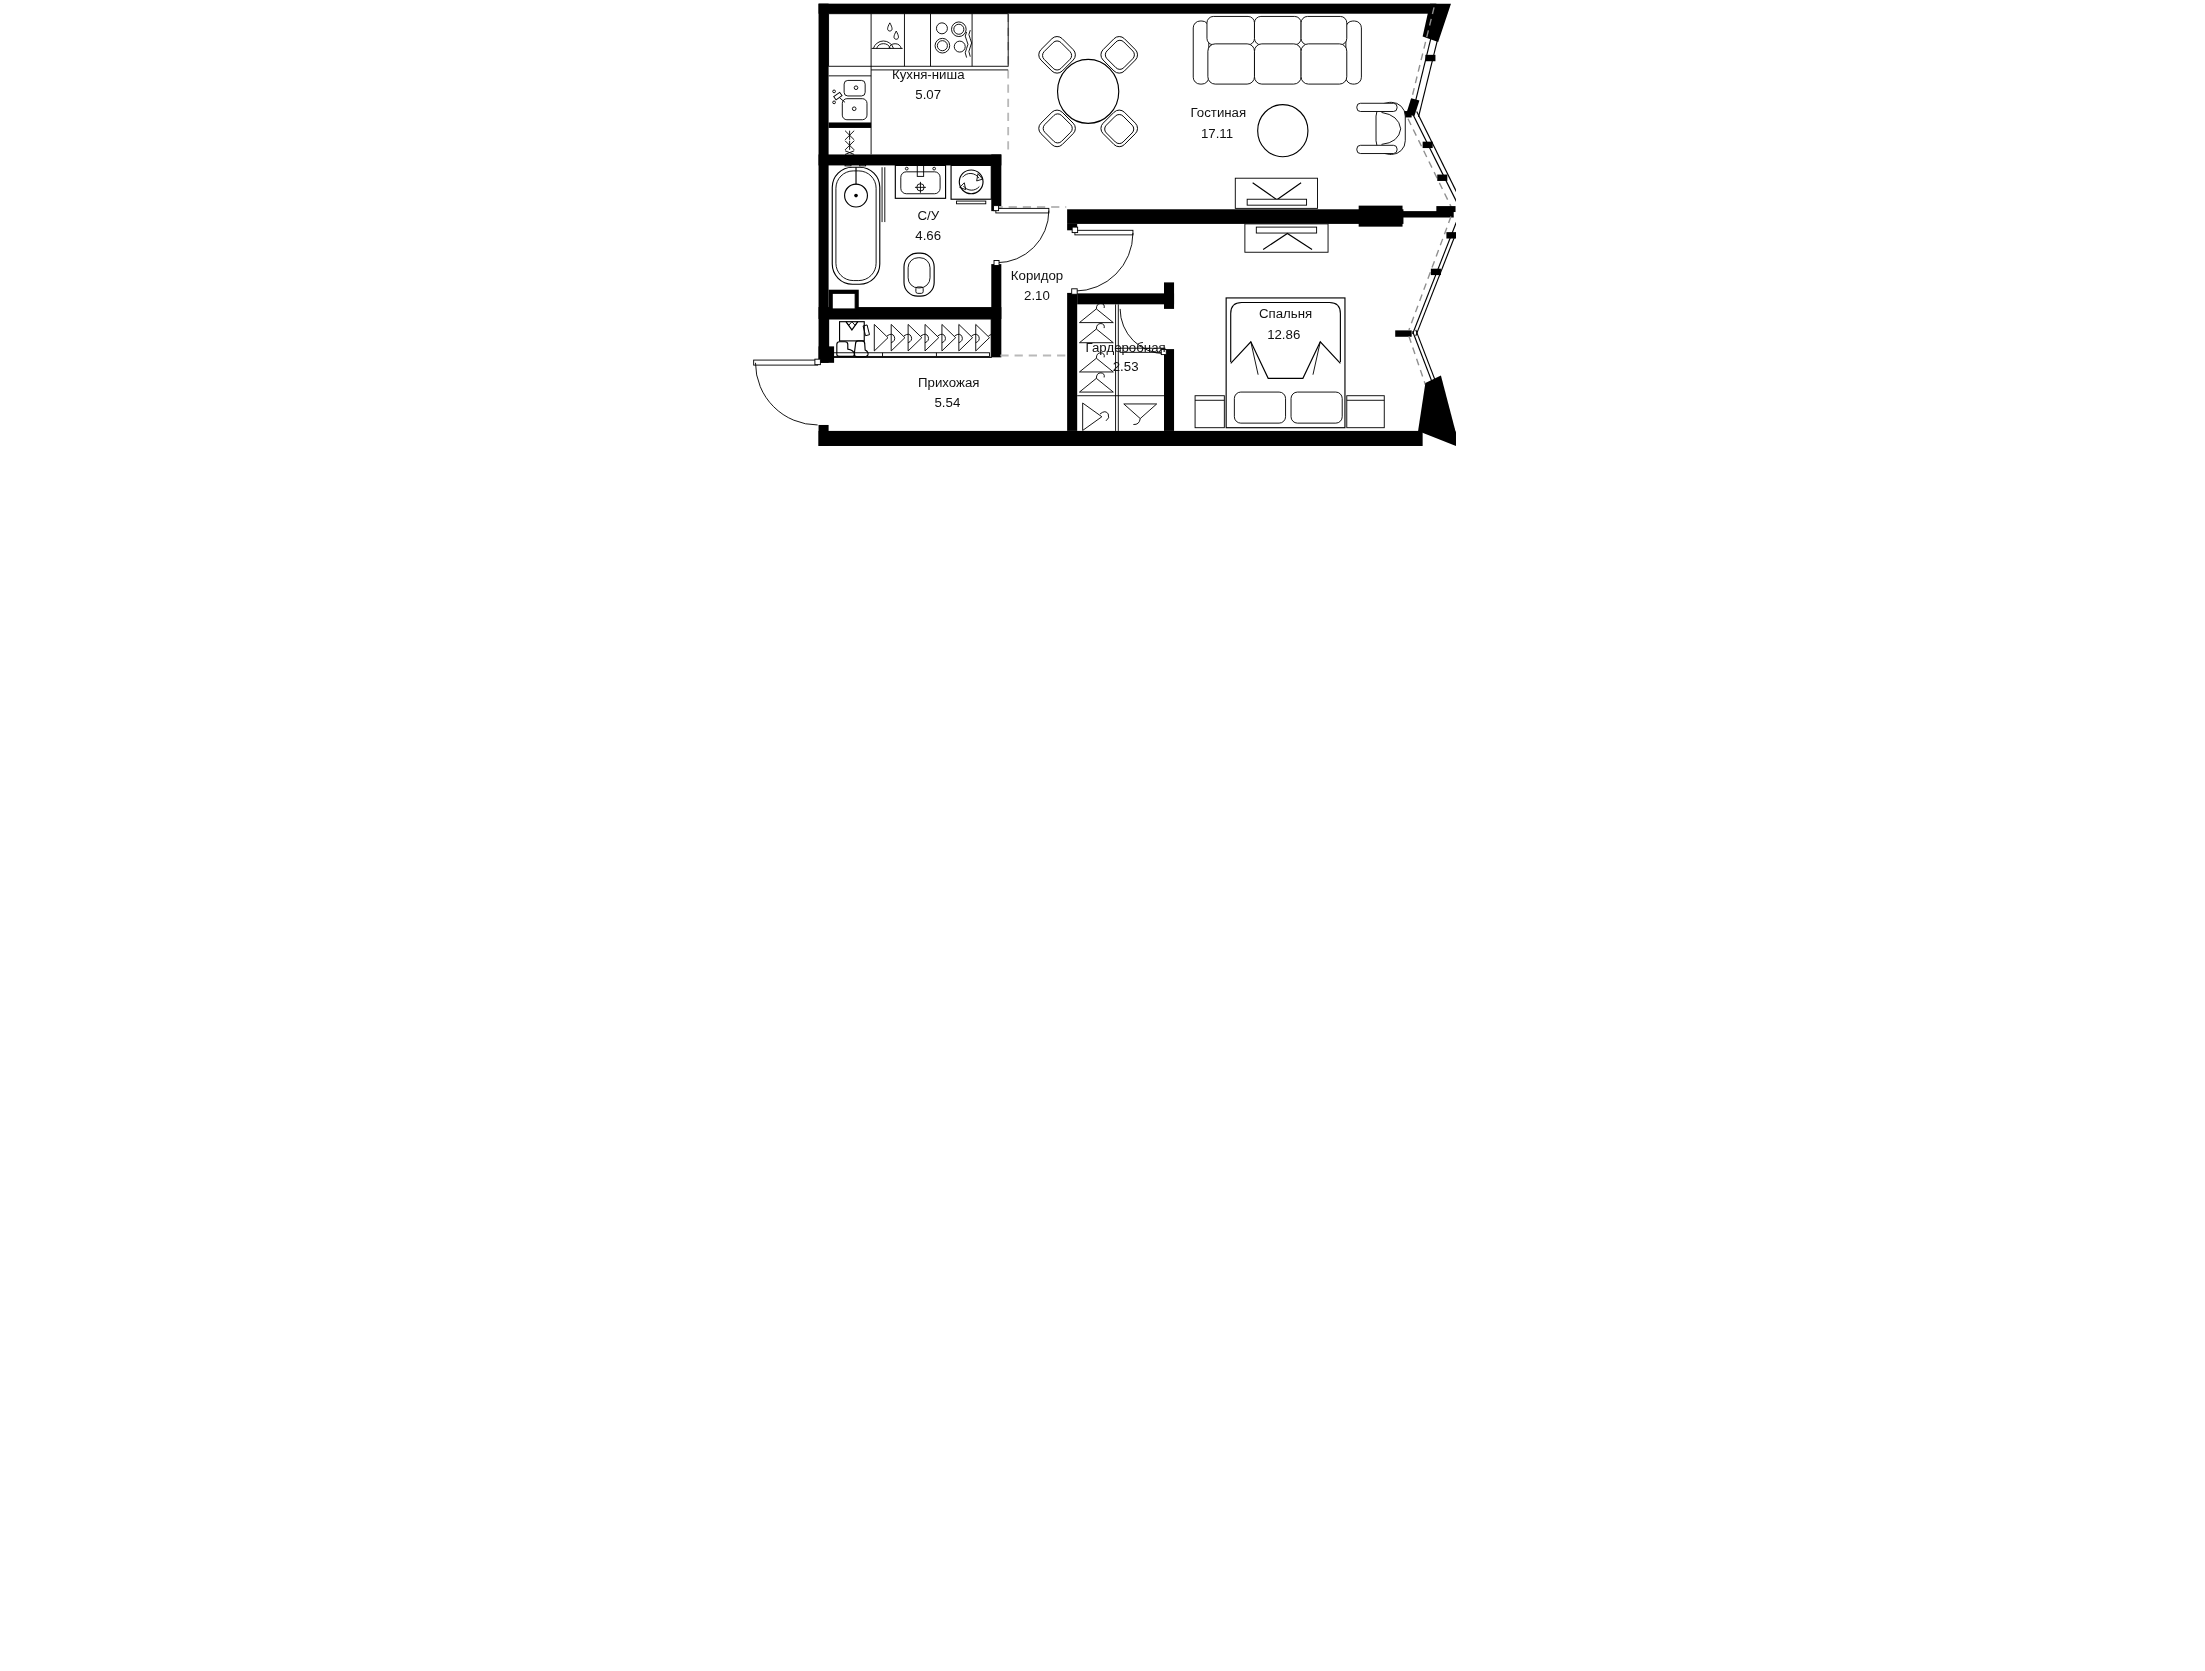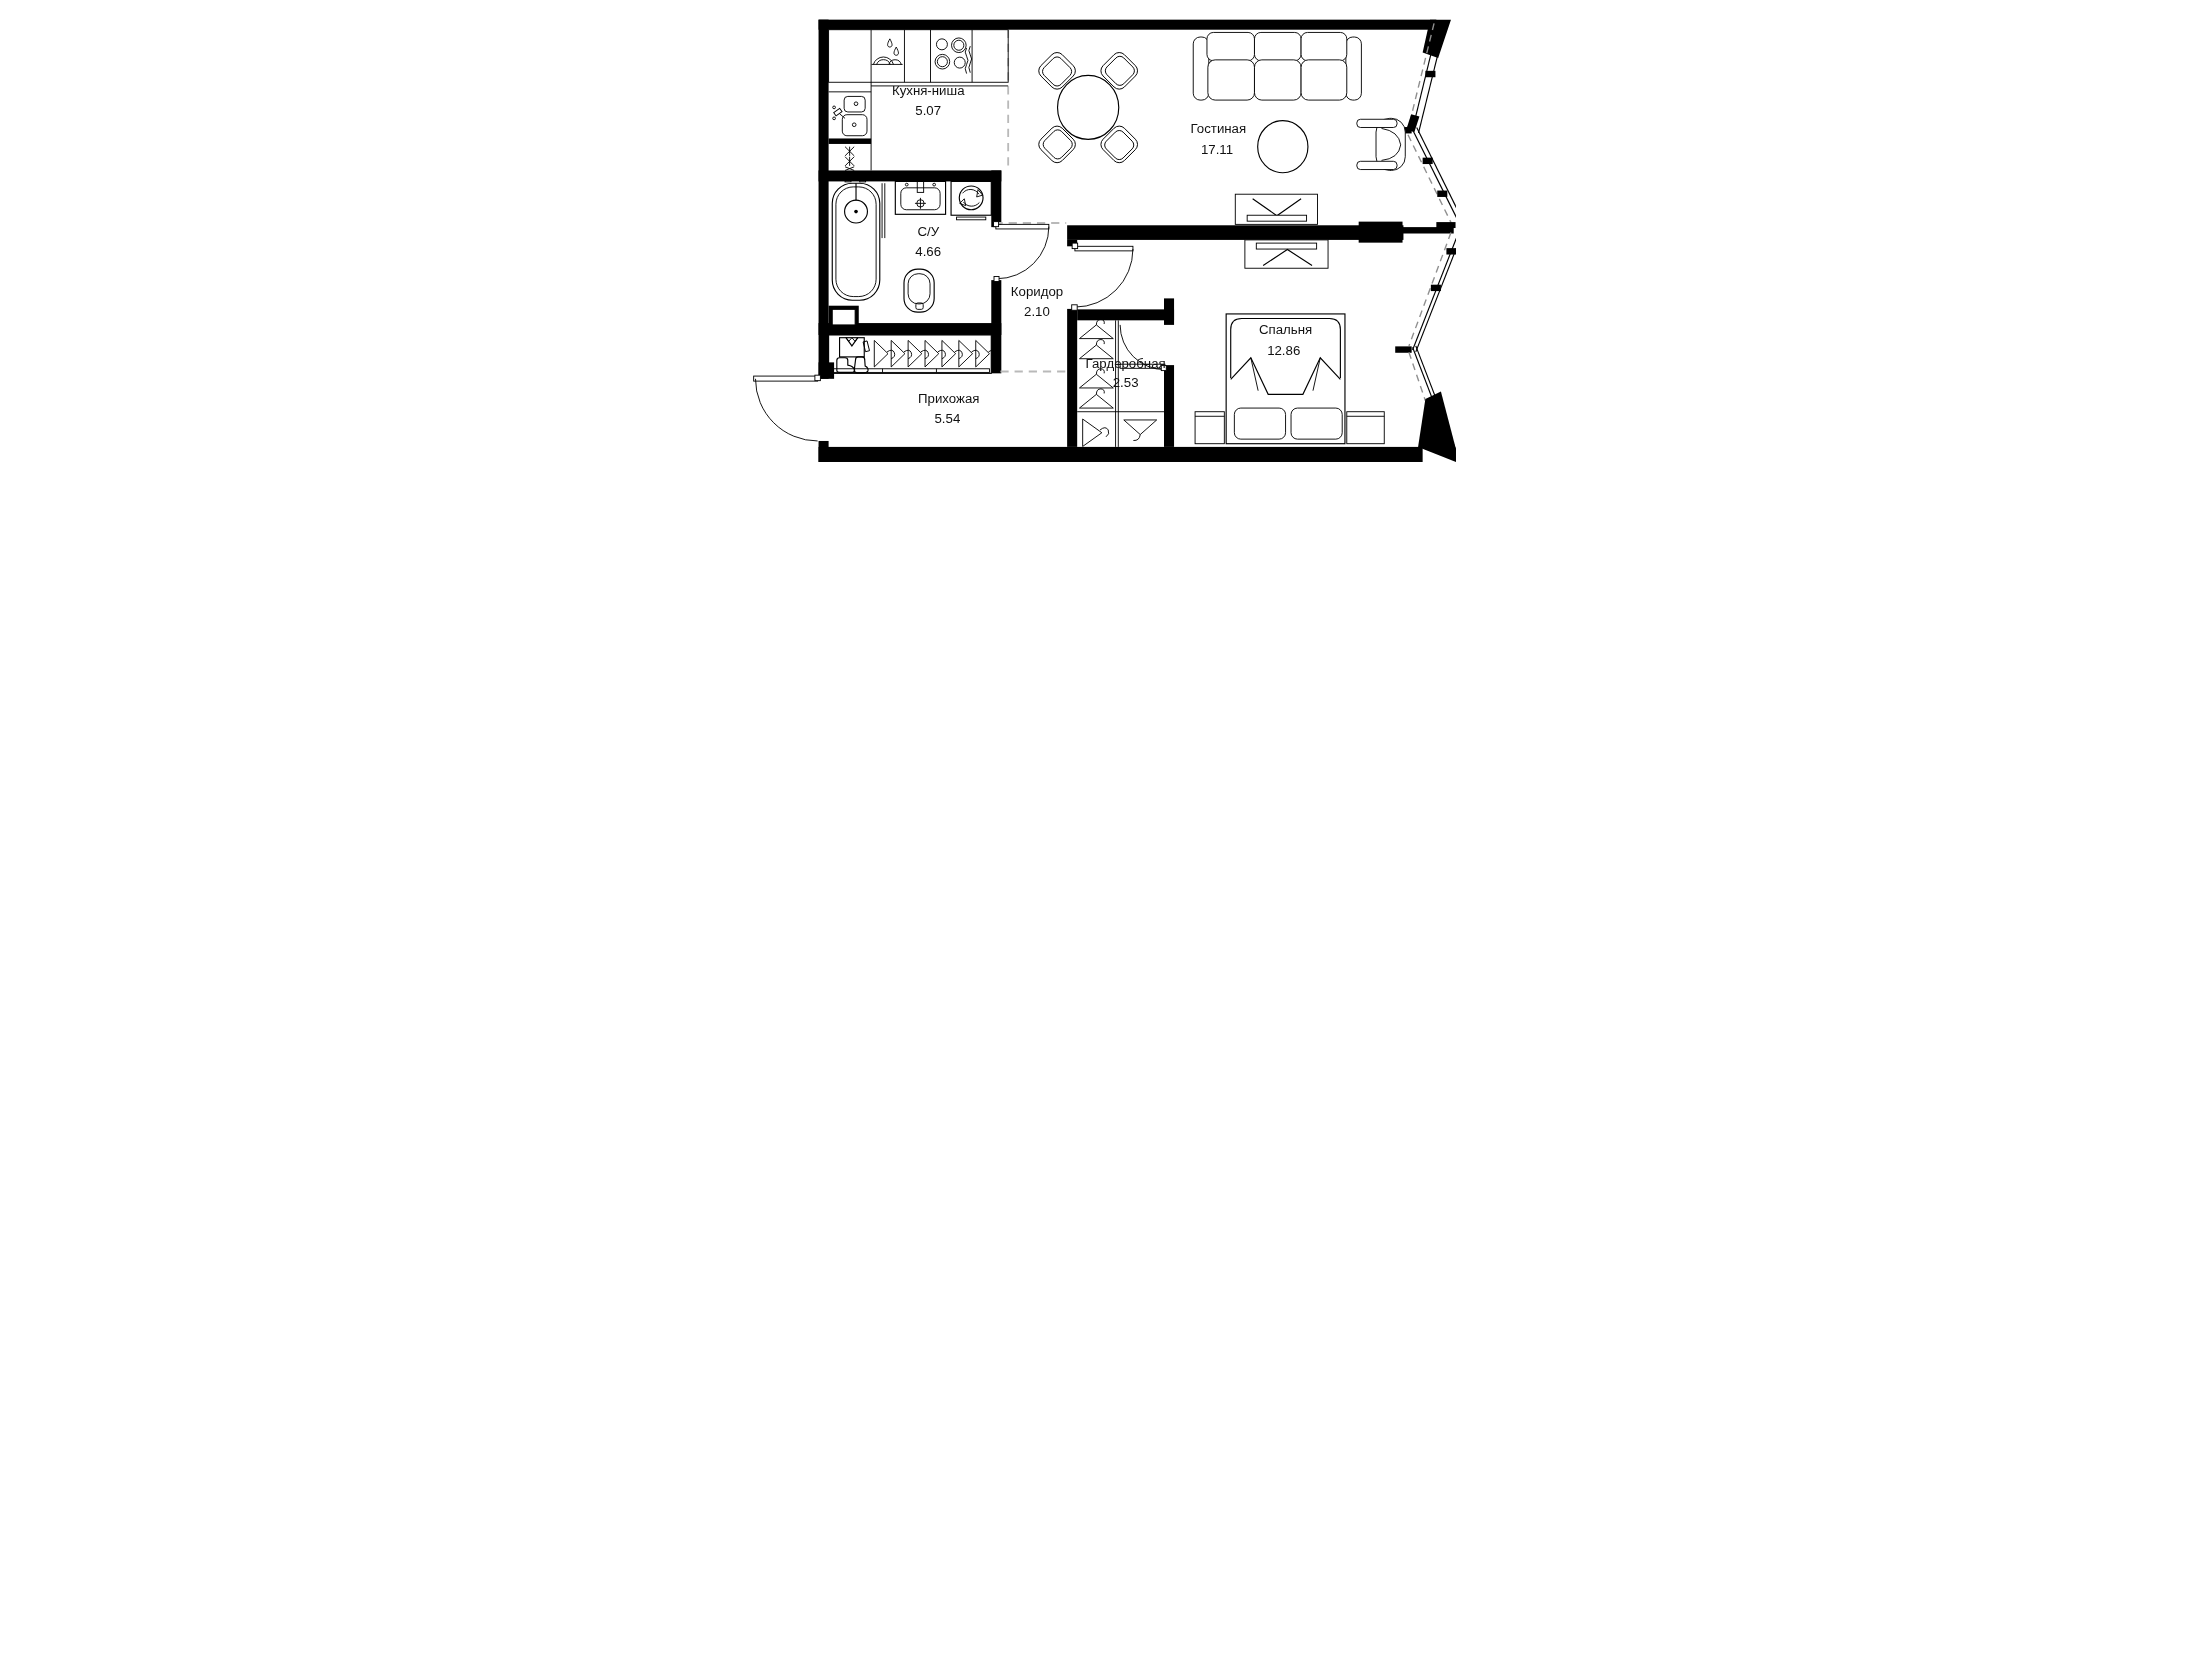--- a/index.html
+++ b/index.html
@@ -1,16 +1,16 @@
 <!DOCTYPE html>
 <html style="font-size:7px"><head>
 <meta charset="utf-8">
 <style>
   html,body{margin:0;padding:0;background:#ffffff;}
-  .page{width:100%;max-width:706px;margin:16px auto;background:#ffffff;}
+  .page{width:100%;max-width:706px;margin:0 auto;background:#ffffff;}
   svg{display:block;width:100%;height:auto;background:#ffffff;}
   .wall{fill:#000000;stroke:none;}
   .thin{fill:none;stroke:#000000;stroke-width:2;}
   .thin25{fill:none;stroke:#000000;stroke-width:2.5;}
   .wfill{fill:#ffffff;stroke:#000000;stroke-width:2;}
   .wfill25{fill:#ffffff;stroke:#000000;stroke-width:2.5;}
   .dash{fill:none;stroke:#b9b9b9;stroke-width:4;stroke-dasharray:18 13;}
   .dashf{fill:none;stroke:#8f8f8f;stroke-width:3;stroke-dasharray:15 11;}
   .glass{fill:none;stroke:#000000;stroke-width:2.5;}
   .roomname{font-family:"Liberation Sans","DejaVu Sans",sans-serif;font-size:29px;fill:#111111;text-anchor:middle;}

